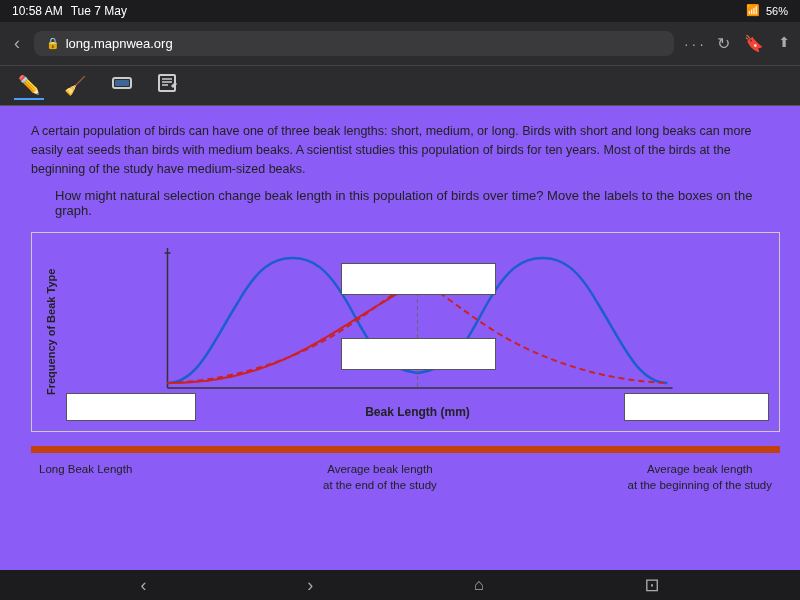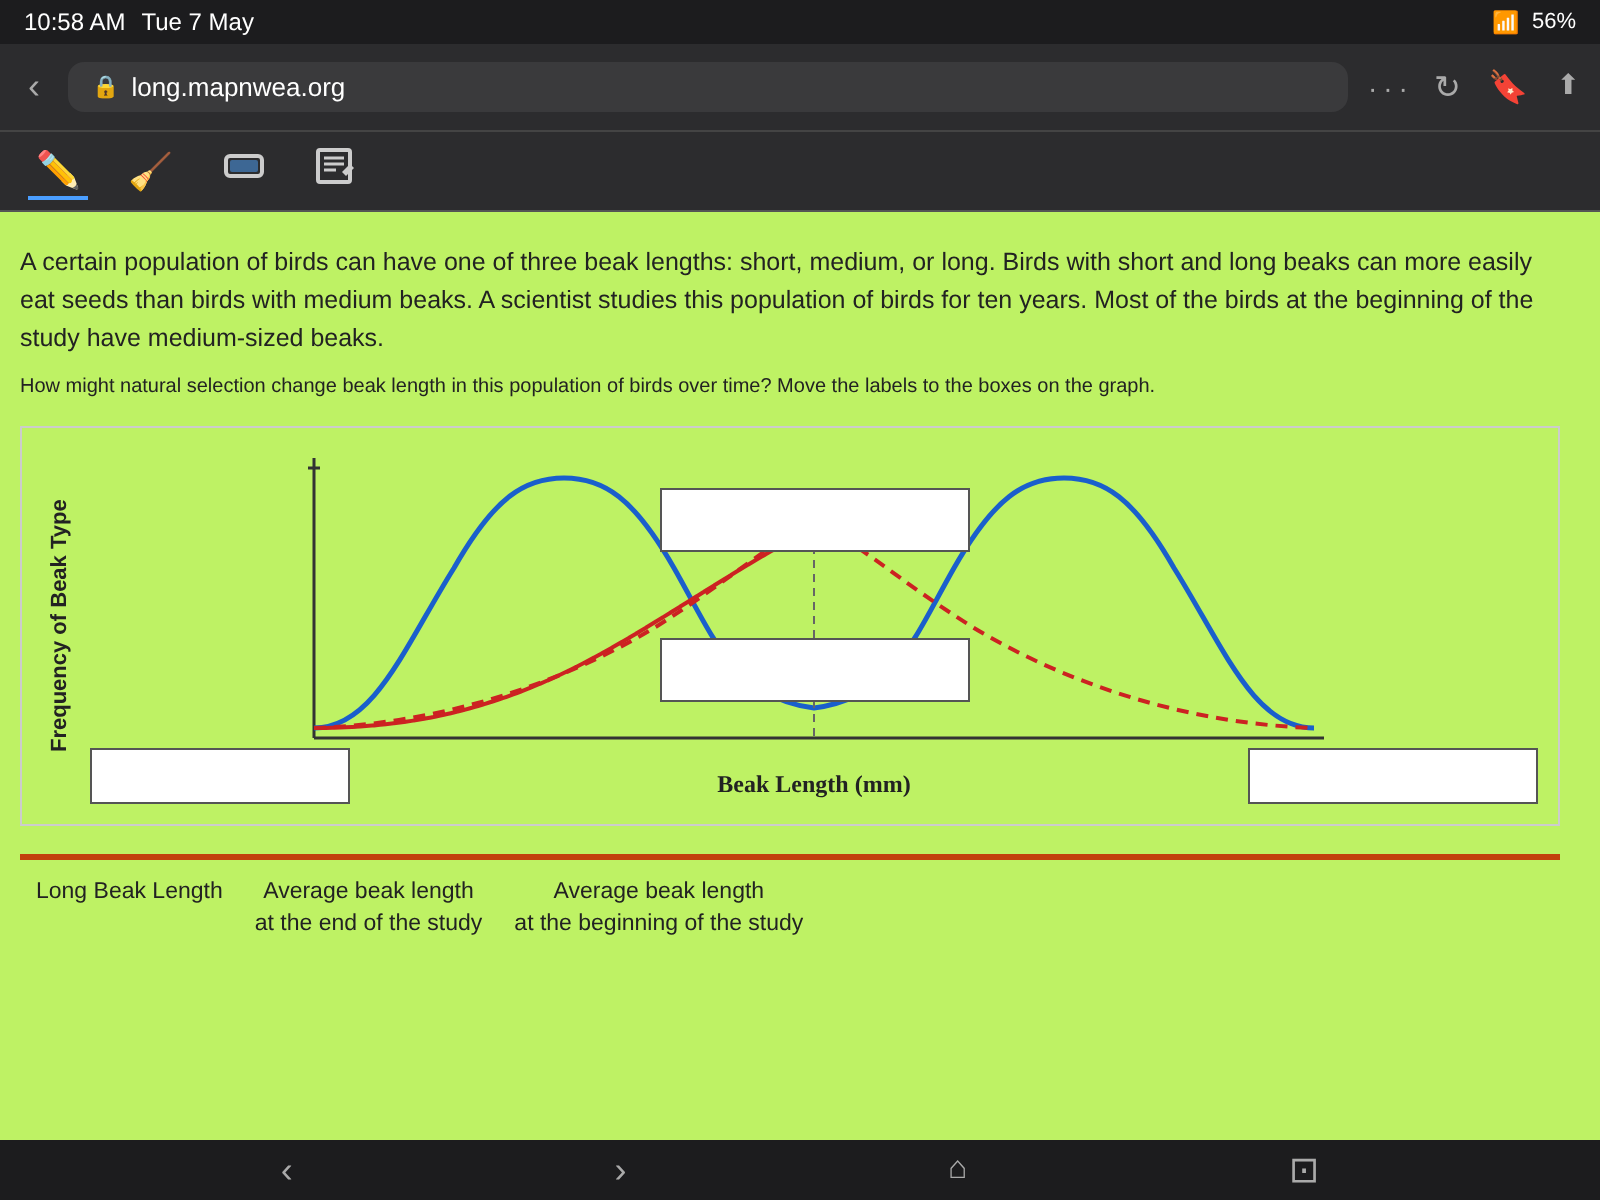--- a/index.html
+++ b/index.html
@@ -11,21 +11,21 @@
       height: 600px;
       overflow: hidden;
     }
 
     
     .status-bar {
       background: #1c1c1e;
       color: white;
       display: flex;
       justify-content: space-between;
-      align-items: center;
+      align-items: flex-start;
       padding: 4px 12px;
       font-size: 12px;
       height: 22px;
     }
     .status-bar-left { display: flex; gap: 8px; align-items: center; }
     .status-bar-right { display: flex; gap: 6px; align-items: center; font-size: 11px; }
 
     
     .browser-chrome {
       background: #2c2c2e;
@@ -77,38 +77,39 @@
     .tool-icon {
       color: #ccc;
       font-size: 18px;
       cursor: pointer;
       padding: 2px 4px;
     }
     .tool-icon.active { color: white; border-bottom: 2px solid #4a9eff; }
 
     
     .content-area {
-      background: #bef264;
+      background: #8b5cf6;
       margin: 0;
-      padding: 16px 20px 12px 10px;
+      padding: 16px 20px 12px 31px;
       height: calc(600px - 22px - 44px - 40px - 30px);
       overflow-y: auto;
     }
 
     .question-text {
       font-size: 12.5px;
       line-height: 1.5;
       color: #222;
       margin-bottom: 10px;
     }
 
     .instruction-text {
-      font-size: 10px;
+      font-size: 13px;
       color: #222;
       margin-bottom: 14px;
+      margin-left: 24px;
     }
 
     
     .graph-container {
       border: 1px solid #ccc;
       padding: 10px 10px 10px 0;
       display: flex;
       position: relative;
       height: 200px;
       margin-bottom: 14px;
@@ -124,21 +125,20 @@
       width: 30px;
       display: flex;
       align-items: center;
       justify-content: center;
       margin-left: 4px;
     }
 
     .graph-inner {
       flex: 1;
       position: relative;
-      font-family: Liberation Serif, serif;
     }
 
     .graph-svg {
       width: 100%;
       height: 160px;
       display: block;
     }
 
     
     .drop-box {
@@ -187,24 +187,24 @@
       transform: translateX(-50%);
       font-size: 12px;
       color: #222;
       white-space: nowrap;
     }
     .x-axis-label span { font-weight: 700; }
 
     
     .labels-row {
       display: flex;
-      justify-content: flex-start;
+      justify-content: space-between;
       align-items: flex-start;
       padding: 4px 0;
-      border-top: 3px solid #c2410c;
+      border-top: 7px solid #c2410c;
     }
 
     .label-item {
       font-size: 11.5px;
       color: #222;
       text-align: center;
       cursor: grab;
       padding: 4px 8px;
       line-height: 1.4;
     }

